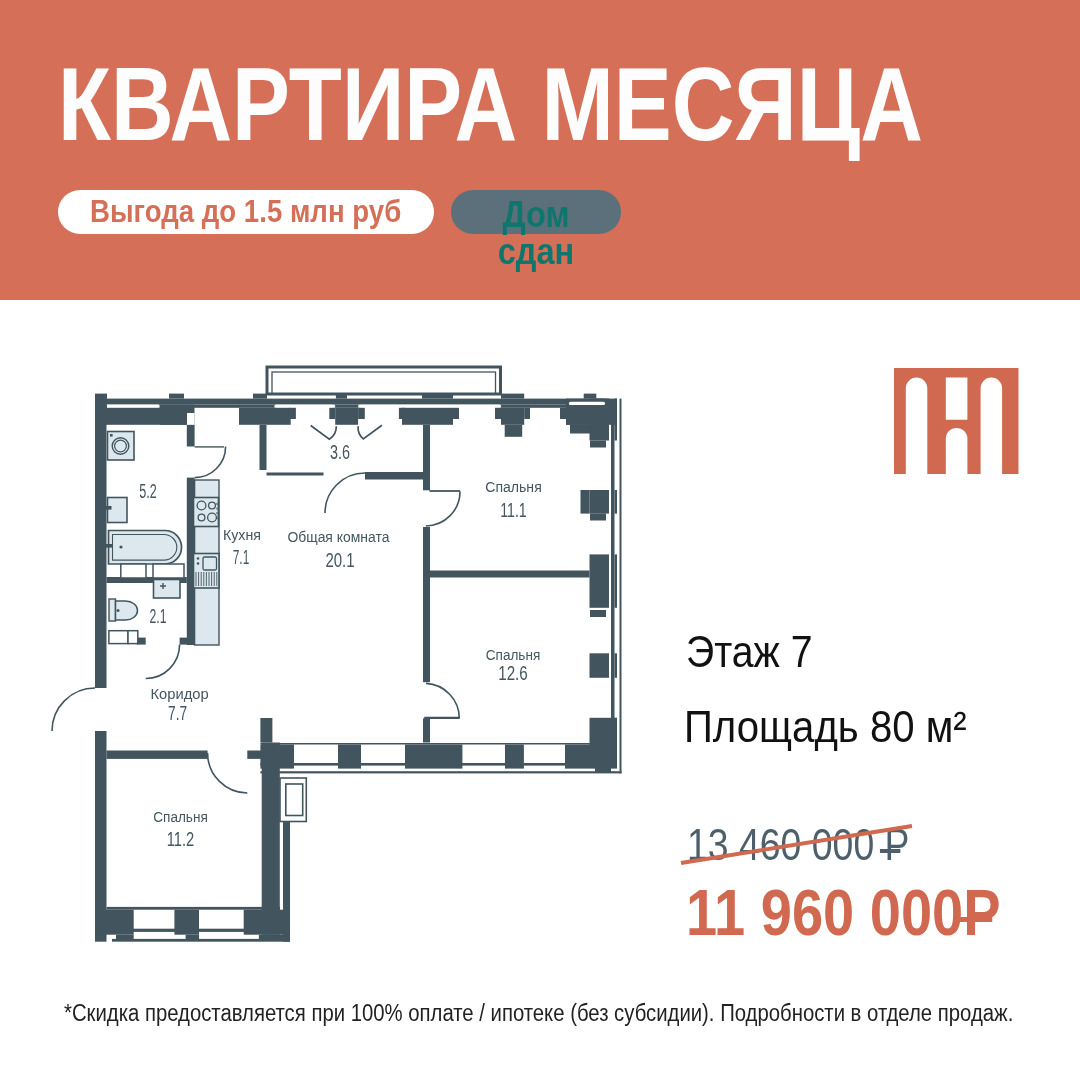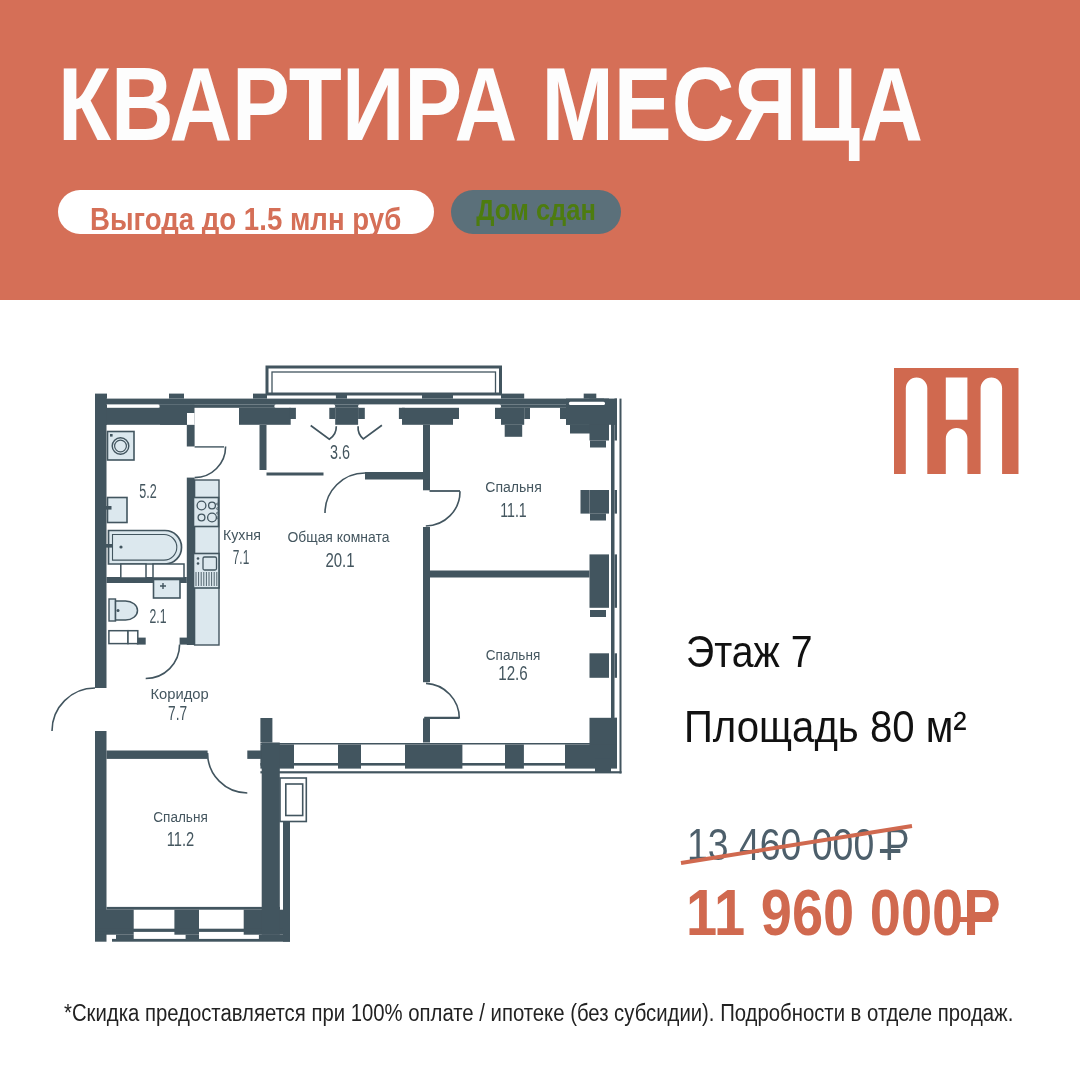--- a/index.html
+++ b/index.html
@@ -9,25 +9,25 @@
 </style>
 </head>
 <body>
 
 <div class="abs" style="left:0;top:0;width:1080px;height:300px;background:#d56f57;"></div>
 
 <div class="abs" style="left:58px;top:53px;font-size:103px;font-weight:700;color:#fdfdfd;line-height:1;white-space:nowrap;transform:scaleX(0.843);transform-origin:left top;">КВАРТИРА МЕСЯЦА</div>
 
 <div class="abs" style="left:58px;top:190px;width:376px;height:44px;background:#ffffff;border-radius:22px;"></div>
 
-<div class="abs" style="left:58px;top:204px;width:376px;text-align:center;font-size:31px;font-weight:700;color:#d56f57;line-height:1;"><span style="display:inline-block;transform:scaleX(0.891);">Выгода до 1.5 млн руб</span></div>
+<div class="abs" style="left:58px;top:196px;width:376px;text-align:center;font-size:31px;font-weight:700;color:#d56f57;line-height:1;"><span style="display:inline-block;transform:scaleX(0.891);">Выгода до 1.5 млн руб</span></div>
 
 <div class="abs" style="left:451px;top:190px;width:170px;height:44px;background:#5b707a;border-radius:22px;"></div>
 
-<div class="abs" style="left:451px;top:196px;width:170px;text-align:center;font-size:29px;font-weight:700;color:#4d7c0f;line-height:1;"><span style="display:inline-block;transform:scaleX(0.88);">Дом сдан</span></div>
+<div class="abs" style="left:451px;top:196px;width:170px;text-align:center;font-size:37px;font-weight:700;color:#0f766e;line-height:1;"><span style="display:inline-block;transform:scaleX(0.88);">Дом сдан</span></div>
 
 <div class="abs" style="left:686px;top:630px;font-size:44px;color:#111111;line-height:1;white-space:nowrap;transform:scaleX(0.892);transform-origin:left top;">Этаж 7</div>
 
 <div class="abs" style="left:684px;top:705px;font-size:44px;color:#111111;line-height:1;white-space:nowrap;transform:scaleX(0.9125);transform-origin:left top;">Площадь 80 м²</div>
 
 <div class="abs" style="left:687px;top:823px;font-size:44px;color:#4d5f6b;line-height:1;white-space:nowrap;transform:scaleX(0.85);transform-origin:left top;">13 460 000 <span style="position:relative;display:inline-block;">Р<span style="position:absolute;left:-5px;top:25.5px;width:24px;height:4.2px;background:#4d5f6b;"></span></span></div>
 
 <svg class="abs" style="left:680px;top:822px;" width="235" height="45">
     <line x1="1" y1="41" x2="232" y2="4" stroke="#d0694f" stroke-width="4"></line>
   </svg>

